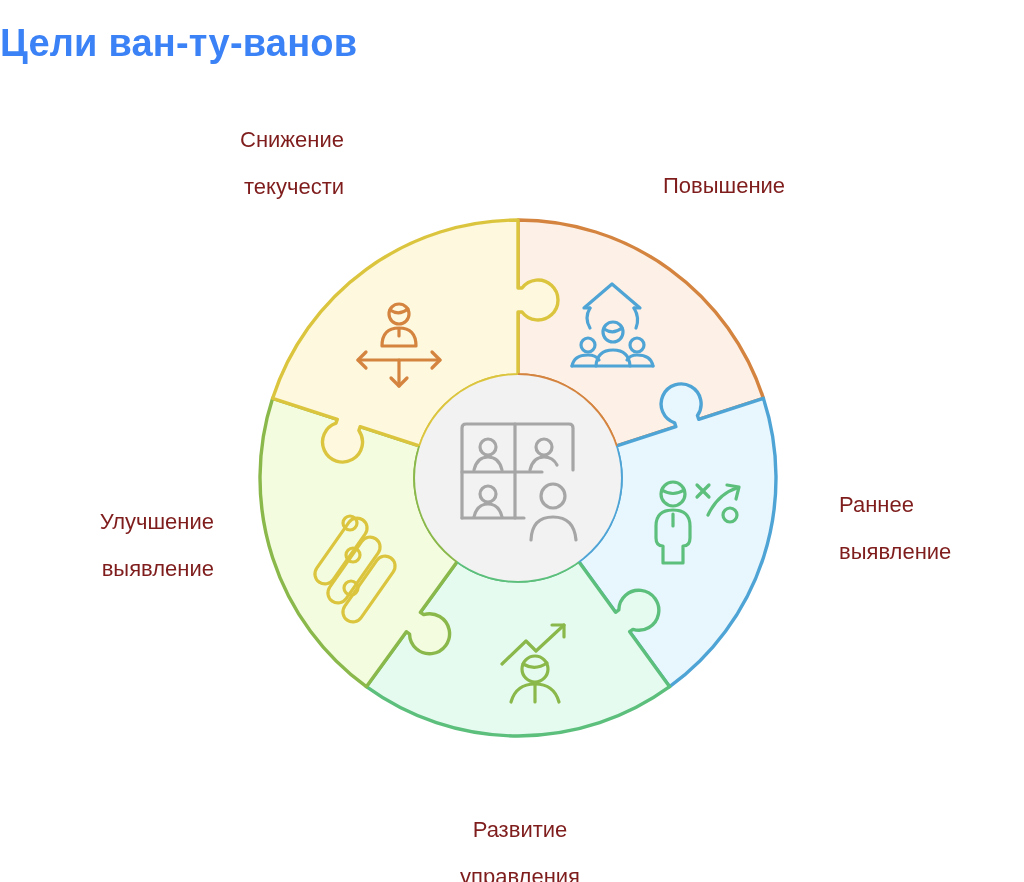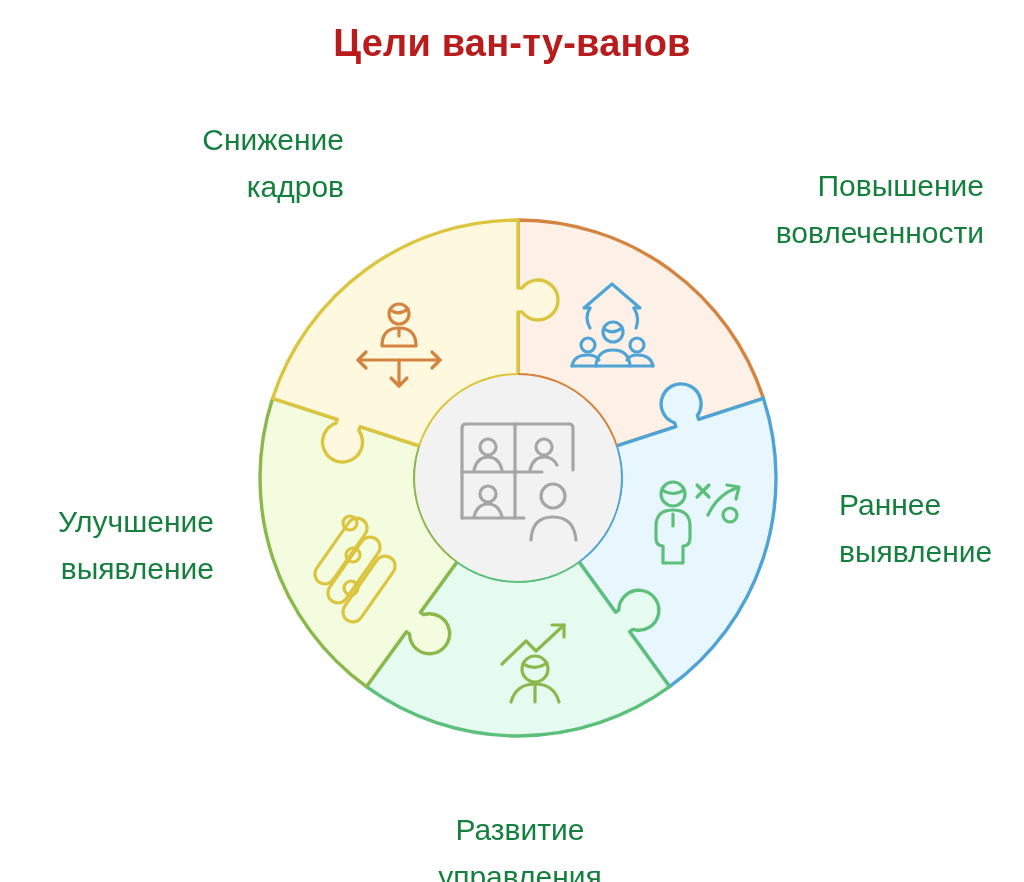--- a/index.html
+++ b/index.html
@@ -1,20 +1,20 @@
 <!DOCTYPE html>
 <html><head>
 <meta charset="utf-8">
 <style>
   html, body { margin: 0; padding: 0; background: #ffffff; }
   body { width: 1024px; height: 882px; position: relative; overflow: hidden;
          font-family: "Liberation Sans", "DejaVu Sans", sans-serif; color: #3f3f3f; }
-  .title { position: absolute; left: 0; top: 22px; width: 1024px; text-align: center;
-           font-size: 38px; font-weight: bold; color: #b91c1c; letter-spacing: 0.2px; }
-  .label { position: absolute; font-size: 30px; line-height: 47px; color: #15803d; }
+  .title { position: absolute; left: 0; top: 22px; width: 1024px; 
+           font-size: 38px; font-weight: bold; color: #3b82f6; letter-spacing: 0.2px; }
+  .label { position: absolute; font-size: 22px; line-height: 47px; color: #7f1d1d; }
   .label .line { display: block; white-space: nowrap; }
   .right { text-align: right; }
   .left { text-align: left; }
   .center { text-align: center; }
   #diagram { position: absolute; left: 0; top: 0; }
 </style>
 </head>
 <body>
 
 <div class="title">Цели ван-ту-ванов</div>
@@ -104,26 +104,25 @@
         <rect x="331" y="579" width="76" height="20" rx="10" transform="rotate(-55 369 589)"></rect>
         <circle cx="350" cy="523" r="7"></circle>
         <circle cx="353" cy="555" r="7"></circle>
         <circle cx="351" cy="588" r="7"></circle>
       </g>
     </g>
 </svg>
 
 <div class="label right" style="left:120px; top:116px; width:224px;">
   <span class="line">Снижение</span>
-  <span class="line">кадров</span>
+  <span class="line">текучести</span>
 </div>
 
-<div class="label left" style="left:684px; top:162px; width:300px;text-align:right;">
+<div class="label left" style="left:663px; top:162px; width:300px;">
   <span class="line">Повышение</span>
-  <span class="line">вовлеченности</span>
 </div>
 
 <div class="label left" style="left:800px; top:481px; width:200px;margin-left:39px;">
   <span class="line">Раннее</span>
   <span class="line">выявление</span>
 </div>
 
 <div class="label center" style="left:370px; top:806px; width:300px;">
   <span class="line">Развитие</span>
   <span class="line">управления</span>

